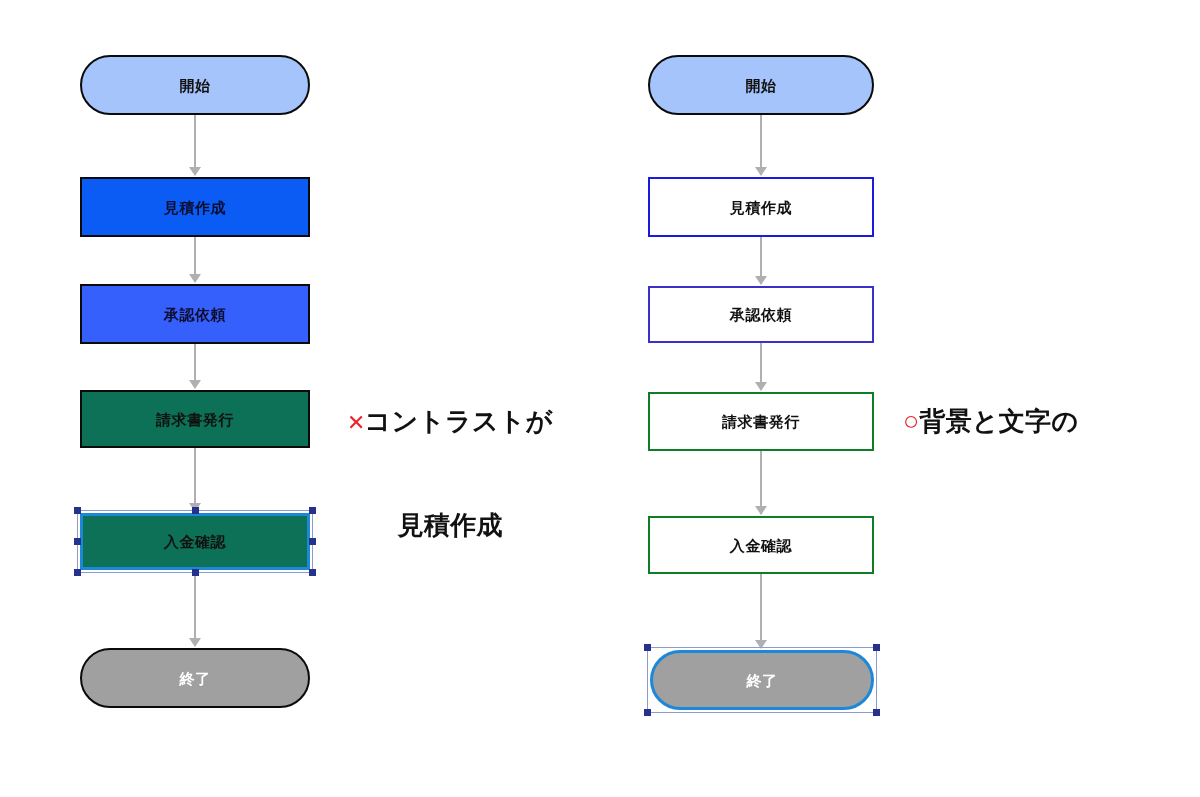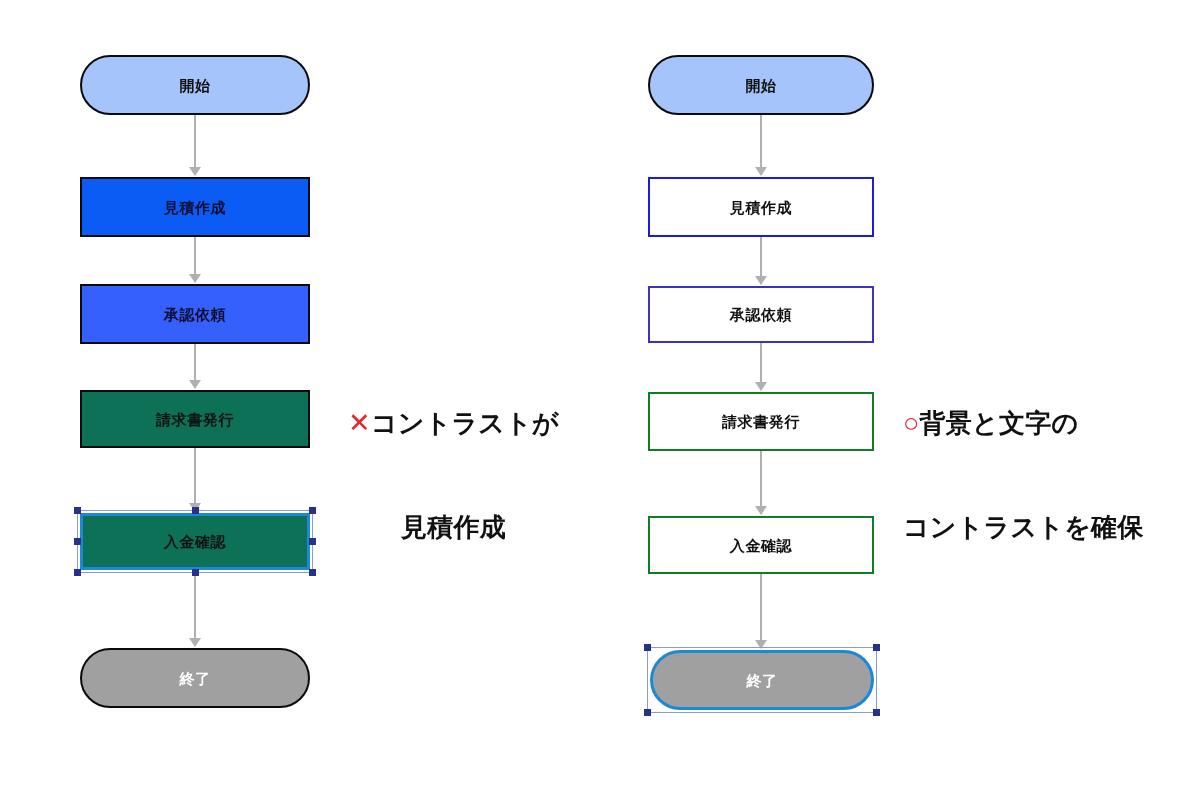--- a/index.html
+++ b/index.html
@@ -118,21 +118,21 @@
   .annotation.left-note {
     left: 348px;
     top: 337px;
     text-align: center;
   }
   .annotation.right-note {
     left: 903px;
     top: 337px;
     text-align: left;
   }
-  .anno-line { display: block; }
+  .anno-line { display: block; font-family: Liberation Mono, monospace; }
 </style>
 </head>
 <body>
 
 <div class="canvas">
 
   <div class="left">
 
     <div class="connector" style="left:194px; top:115px; height:60px;">
       <span class="head"></span>
@@ -212,16 +212,15 @@
     </div>
   </div>
 
   <div class="annotation left-note">
     <span class="anno-line"><span class="mark cross">✕</span><span>コントラストが</span></span>
     <span class="anno-line">見積作成</span>
   </div>
 
   <div class="annotation right-note">
     <span class="anno-line"><span class="mark circle">○</span><span>背景と文字の</span></span>
-    <span class="anno-line">コントラストを確保</span>
   </div>
 
 </div>
 
 </body></html>

